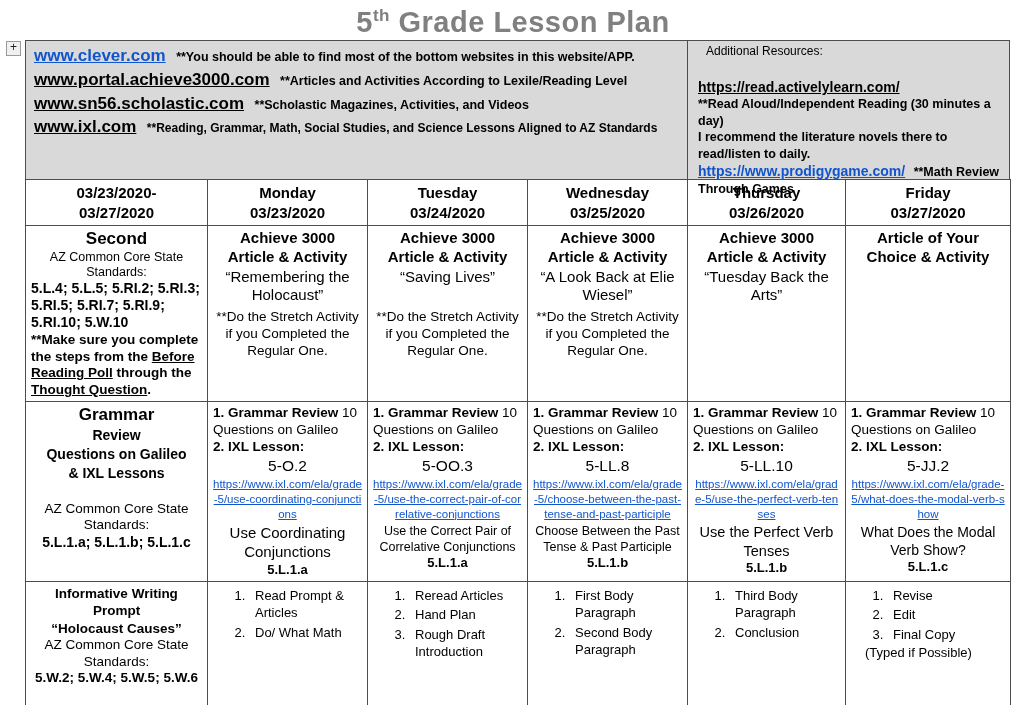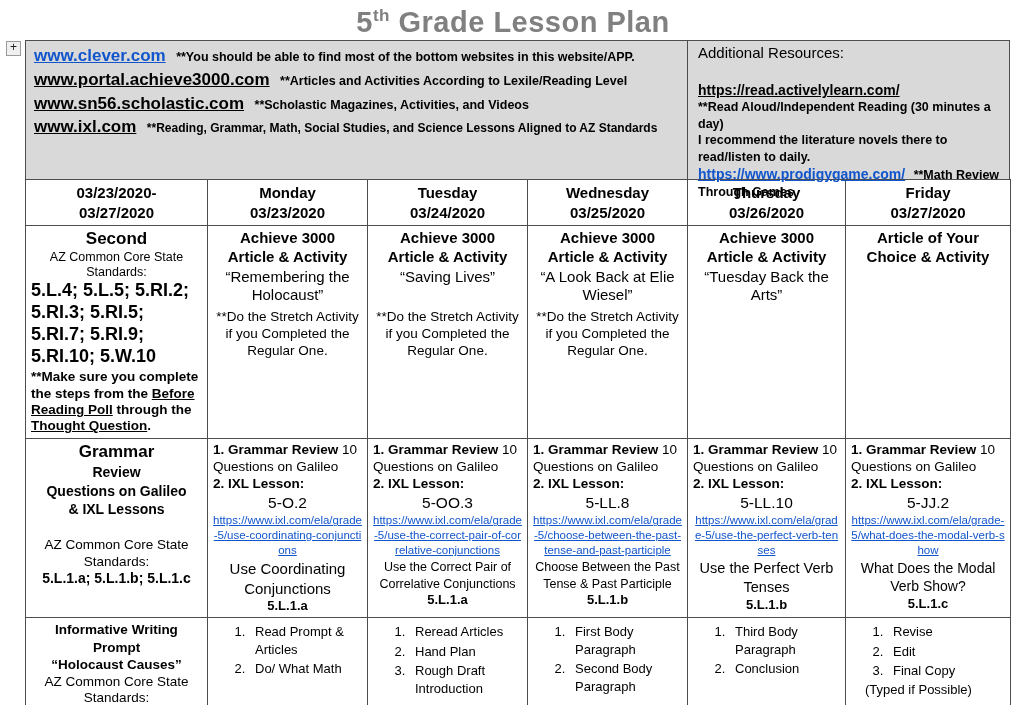--- a/index.html
+++ b/index.html
@@ -25,39 +25,39 @@
   .res-line{line-height:1.4;}
   .lbl{font-size:15px;}
   .note-after-label{font-size:15px;margin-left:22px;}
   .link{text-decoration:underline;cursor:pointer;}
   .blue{color:#1155cc;}
   .black-link{color:#000;}
   .big-link{font-size:17px;font-weight:bold;}
   .med-link{font-size:14px;font-weight:bold;}
   .sm-bold{font-size:12.5px;font-weight:bold;}
   .res-desc{font-size:12.5px;font-weight:bold;margin-left:6px;}
-  .add-label{font-size:15px;}
+  .add-label{font-size:12px;margin-left:8px;}
   .add-body{font-size:12.5px;font-weight:bold;line-height:1.32;}
   .mt18{margin-top:20px;}
   
   table.plan{border-collapse:collapse;table-layout:fixed;width:985px;margin-top:-1px;}
   table.plan td{
     border:1px solid #4d4d4d;vertical-align:top;padding:3px 5px;
     box-sizing:border-box;font-size:13.5px;line-height:1.22;text-align:center;
   }
   tr.hdr td{height:43px;font-weight:bold;font-size:15px;vertical-align:middle;line-height:1.3;}
   tr.reading td{height:150px;}
   tr.grammar td{height:177px;}
   tr.writing td{height:124px;}
   .b{font-weight:bold;}
   .u{text-decoration:underline;}
   .cell-head{font-weight:bold;font-size:15px;line-height:1.25;}
   .reading-title{font-weight:bold;font-size:17px;}
   .std-label{font-size:12.5px;}
-  .std-codes{font-size:18px;font-weight:bold;text-align:left;}
+  .std-codes{font-size:14px;font-weight:bold;text-align:left;}
   .reading-note{font-size:13.5px;font-weight:bold;text-align:left;margin-top:1px;}
   .article{font-size:15px;min-height:40px;margin-top:1px;line-height:1.25;}
   .stretch{font-size:13.5px;line-height:1.28;}
   .gram-title{font-weight:bold;font-size:17px;}
   .gram-sub{font-weight:bold;font-size:14px;line-height:1.35;}
   .gram-std-label{font-size:13.5px;margin-top:18px;}
   .gram-std{font-size:14px;font-weight:bold;}
   .gram-item{text-align:left;font-size:13.5px;line-height:1.25;}
   .ixl-code{font-size:15.5px;margin:1px 0;}
   .ixl-link{display:block;font-size:11.5px;line-height:1.3;word-break:break-all;text-align:center;}

